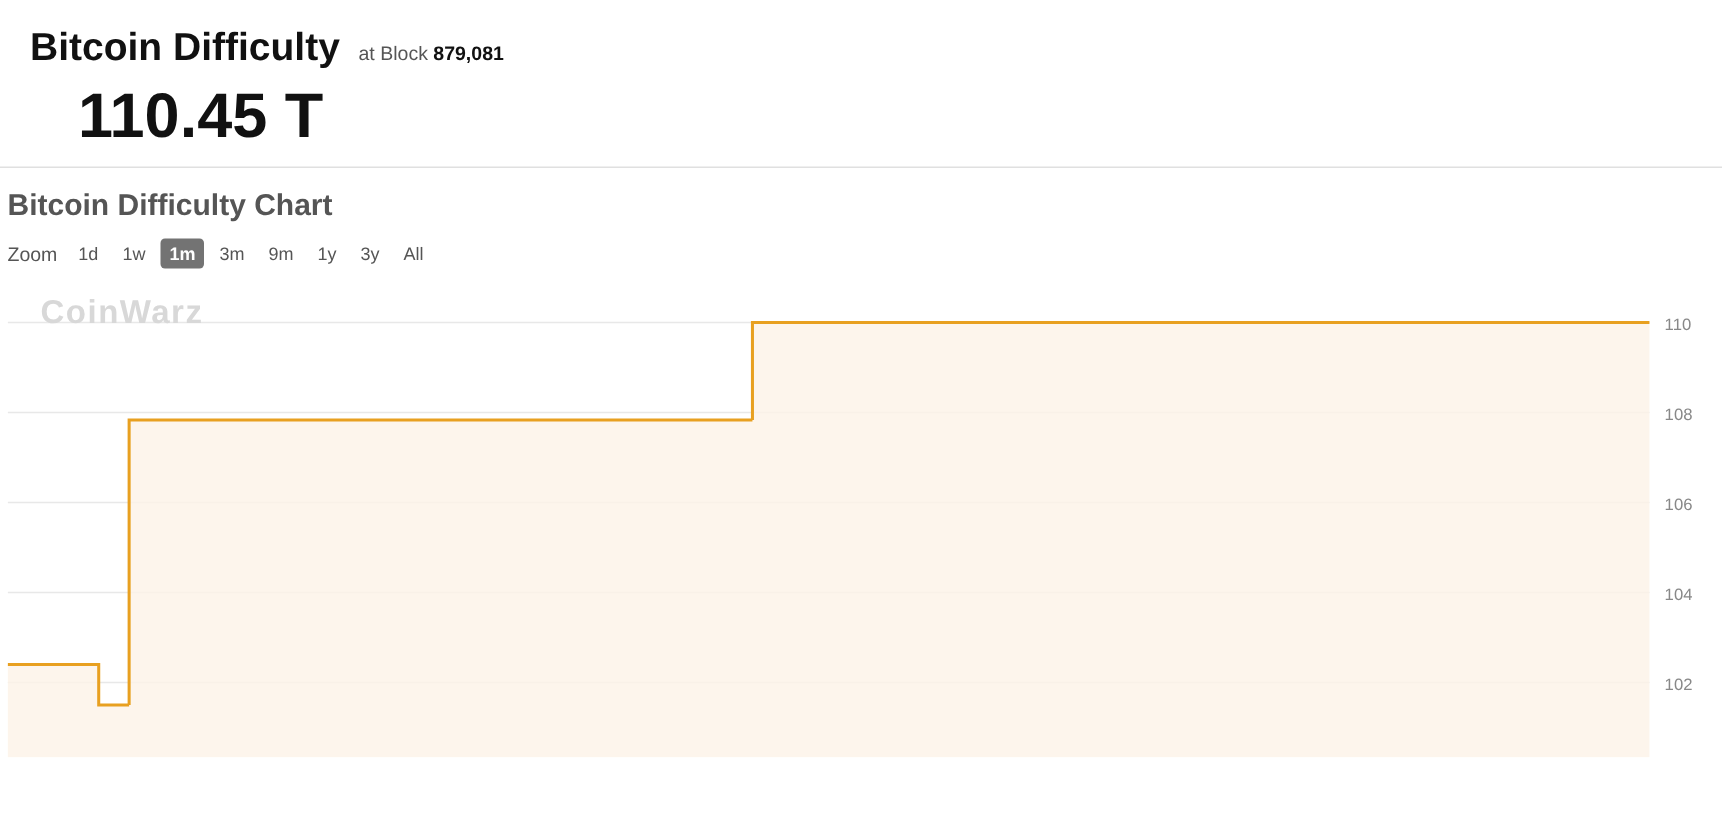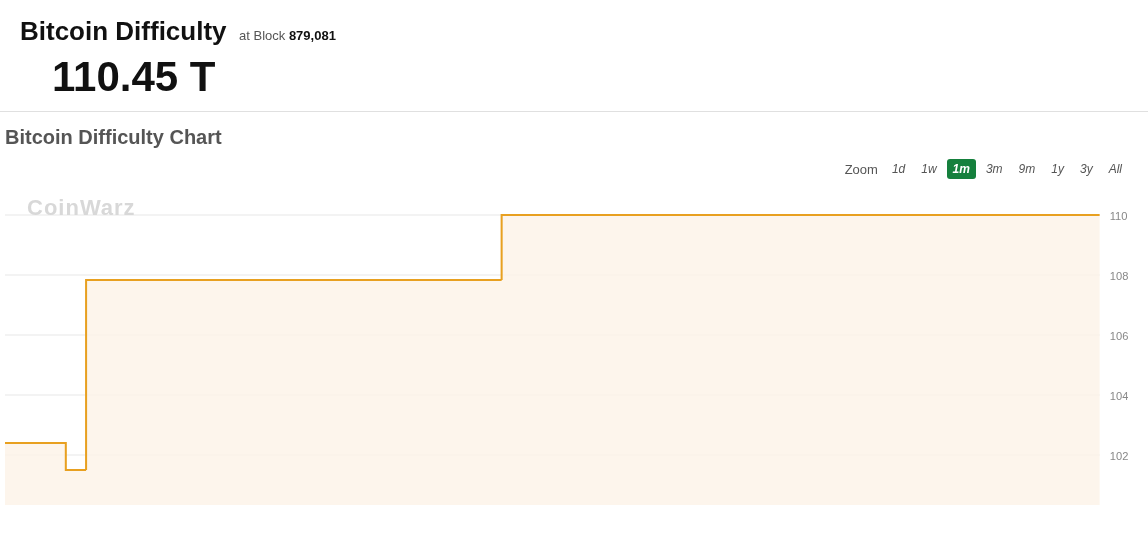--- a/index.html
+++ b/index.html
@@ -44,39 +44,37 @@
       font-size: 20px;
       font-weight: bold;
       color: #555;
       margin-bottom: 10px;
     }
     .zoom-bar {
       display: flex;
       align-items: center;
       gap: 4px;
       margin-bottom: 6px;
-      justify-content: flex-end;
     }
     .zoom-label {
       font-size: 13px;
       color: #555;
       margin-right: 4px;
     }
     .zoom-btn {
       font-size: 12px;
       color: #555;
       background: none;
       border: none;
       cursor: pointer;
       padding: 3px 6px;
       border-radius: 3px;
-      font-style: italic;
     }
     .zoom-btn.active {
-      background: #15803d;
+      background: #737373;
       color: #fff;
       font-weight: bold;
     }
     .date-range {
       margin-left: auto;
       font-size: 13px;
       color: #3a7abf;
       white-space: nowrap;
     }
     .chart-container {

